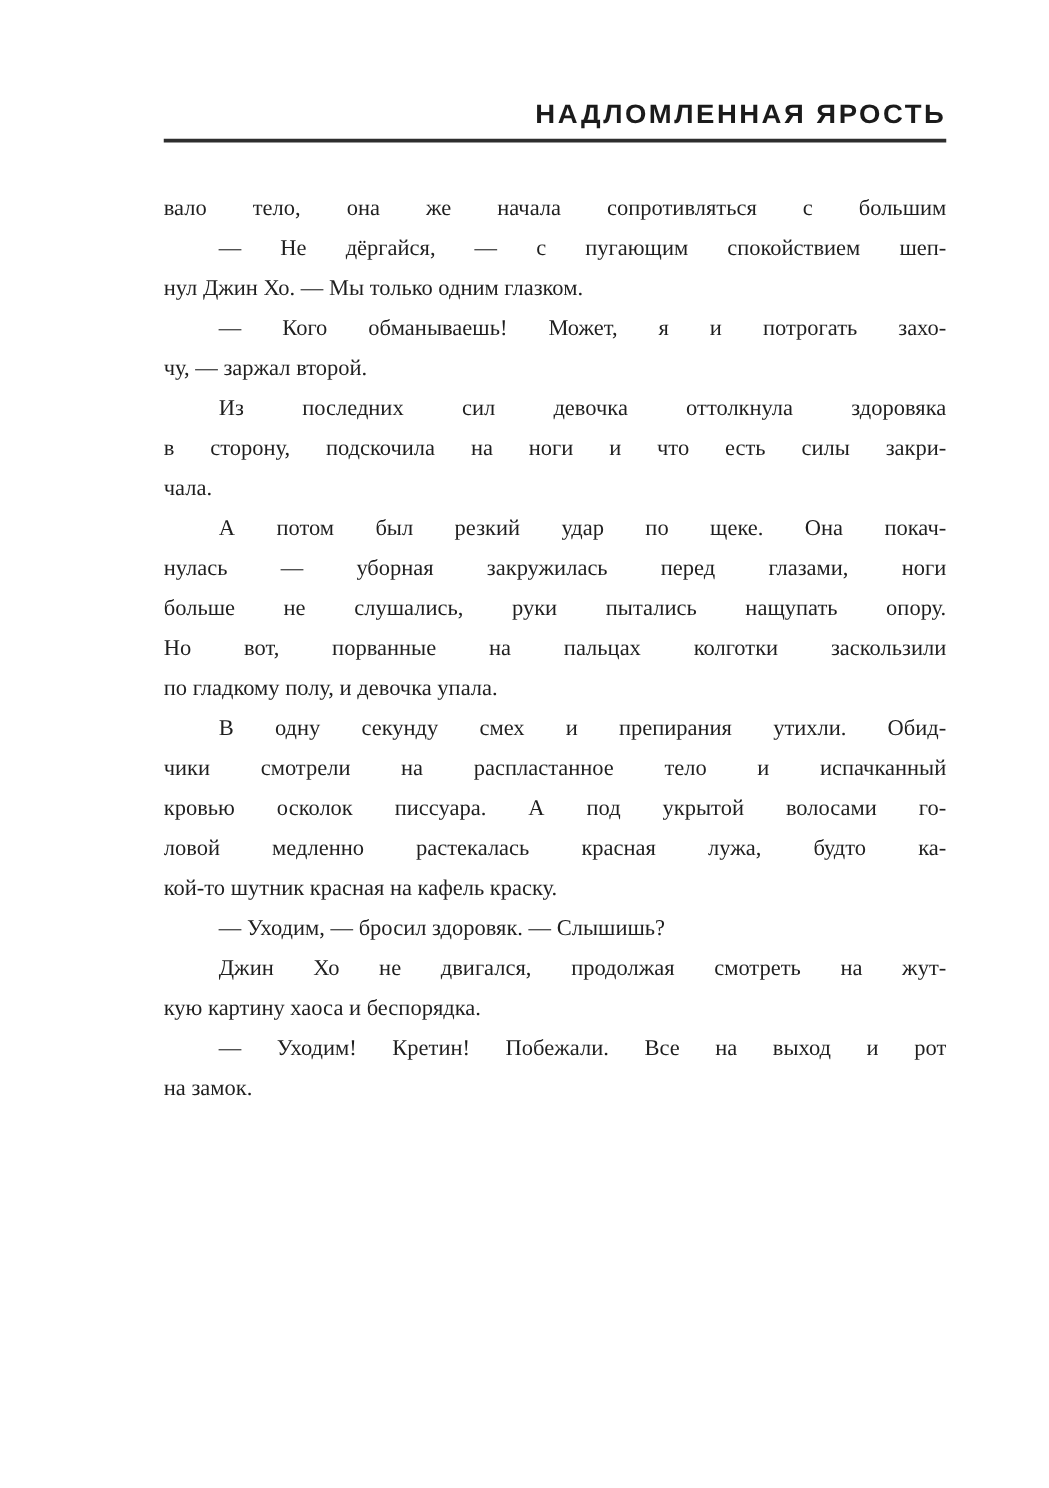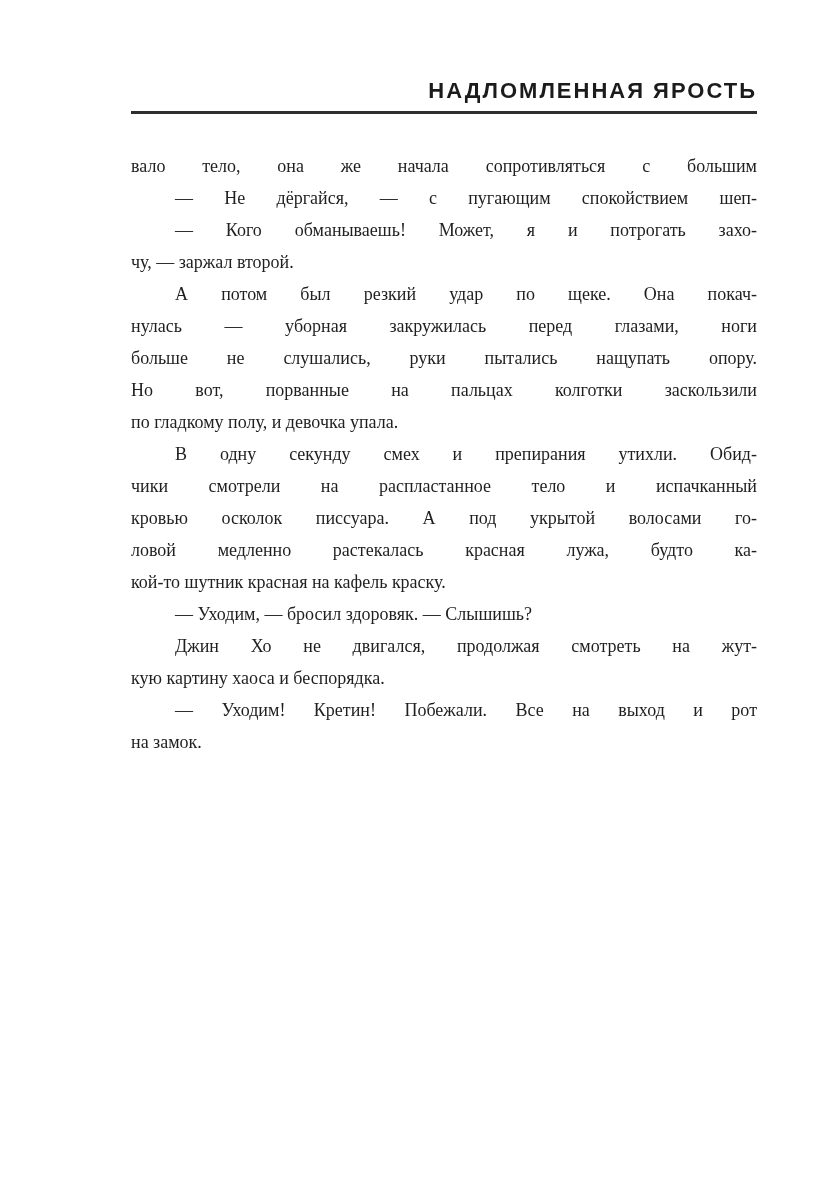--- a/index.html
+++ b/index.html
@@ -68,24 +68,30 @@
     <div class="running-header" style="color: rgb(27, 27, 27);">
       <span>НАДЛОМЛЕННАЯ ЯРОСТЬ</span>
     </div>
     <div class="rule" style="background: rgb(46, 46, 46);"></div>
     <div class="body-text" id="body-text" style="color: rgb(31, 31, 31);">
         <div class="paragraph">
           <div class="line just">вало тело, она же начала сопротивляться с большим</div>
         </div>
         <div class="paragraph">
           <div class="line just ind">— Не дёргайся, — с пугающим спокойствием шеп-</div>
+          <div class="line">нул Джин Хо. — Мы только одним глазком.</div>
         </div>
         <div class="paragraph">
           <div class="line just ind">— Кого обманываешь! Может, я и потрогать захо-</div>
           <div class="line">чу, — заржал второй.</div>
+        </div>
+        <div class="paragraph">
+          <div class="line just ind">Из последних сил девочка оттолкнула здоровяка</div>
+          <div class="line just">в сторону, подскочила на ноги и что есть силы закри-</div>
+          <div class="line">чала.</div>
         </div>
         <div class="paragraph">
           <div class="line just ind">А потом был резкий удар по щеке. Она покач-</div>
           <div class="line just">нулась — уборная закружилась перед глазами, ноги</div>
           <div class="line just">больше не слушались, руки пытались нащупать опору.</div>
           <div class="line just">Но вот, порванные на пальцах колготки заскользили</div>
           <div class="line">по гладкому полу, и девочка упала.</div>
         </div>
         <div class="paragraph">
           <div class="line just ind">В одну секунду смех и препирания утихли. Обид-</div>

